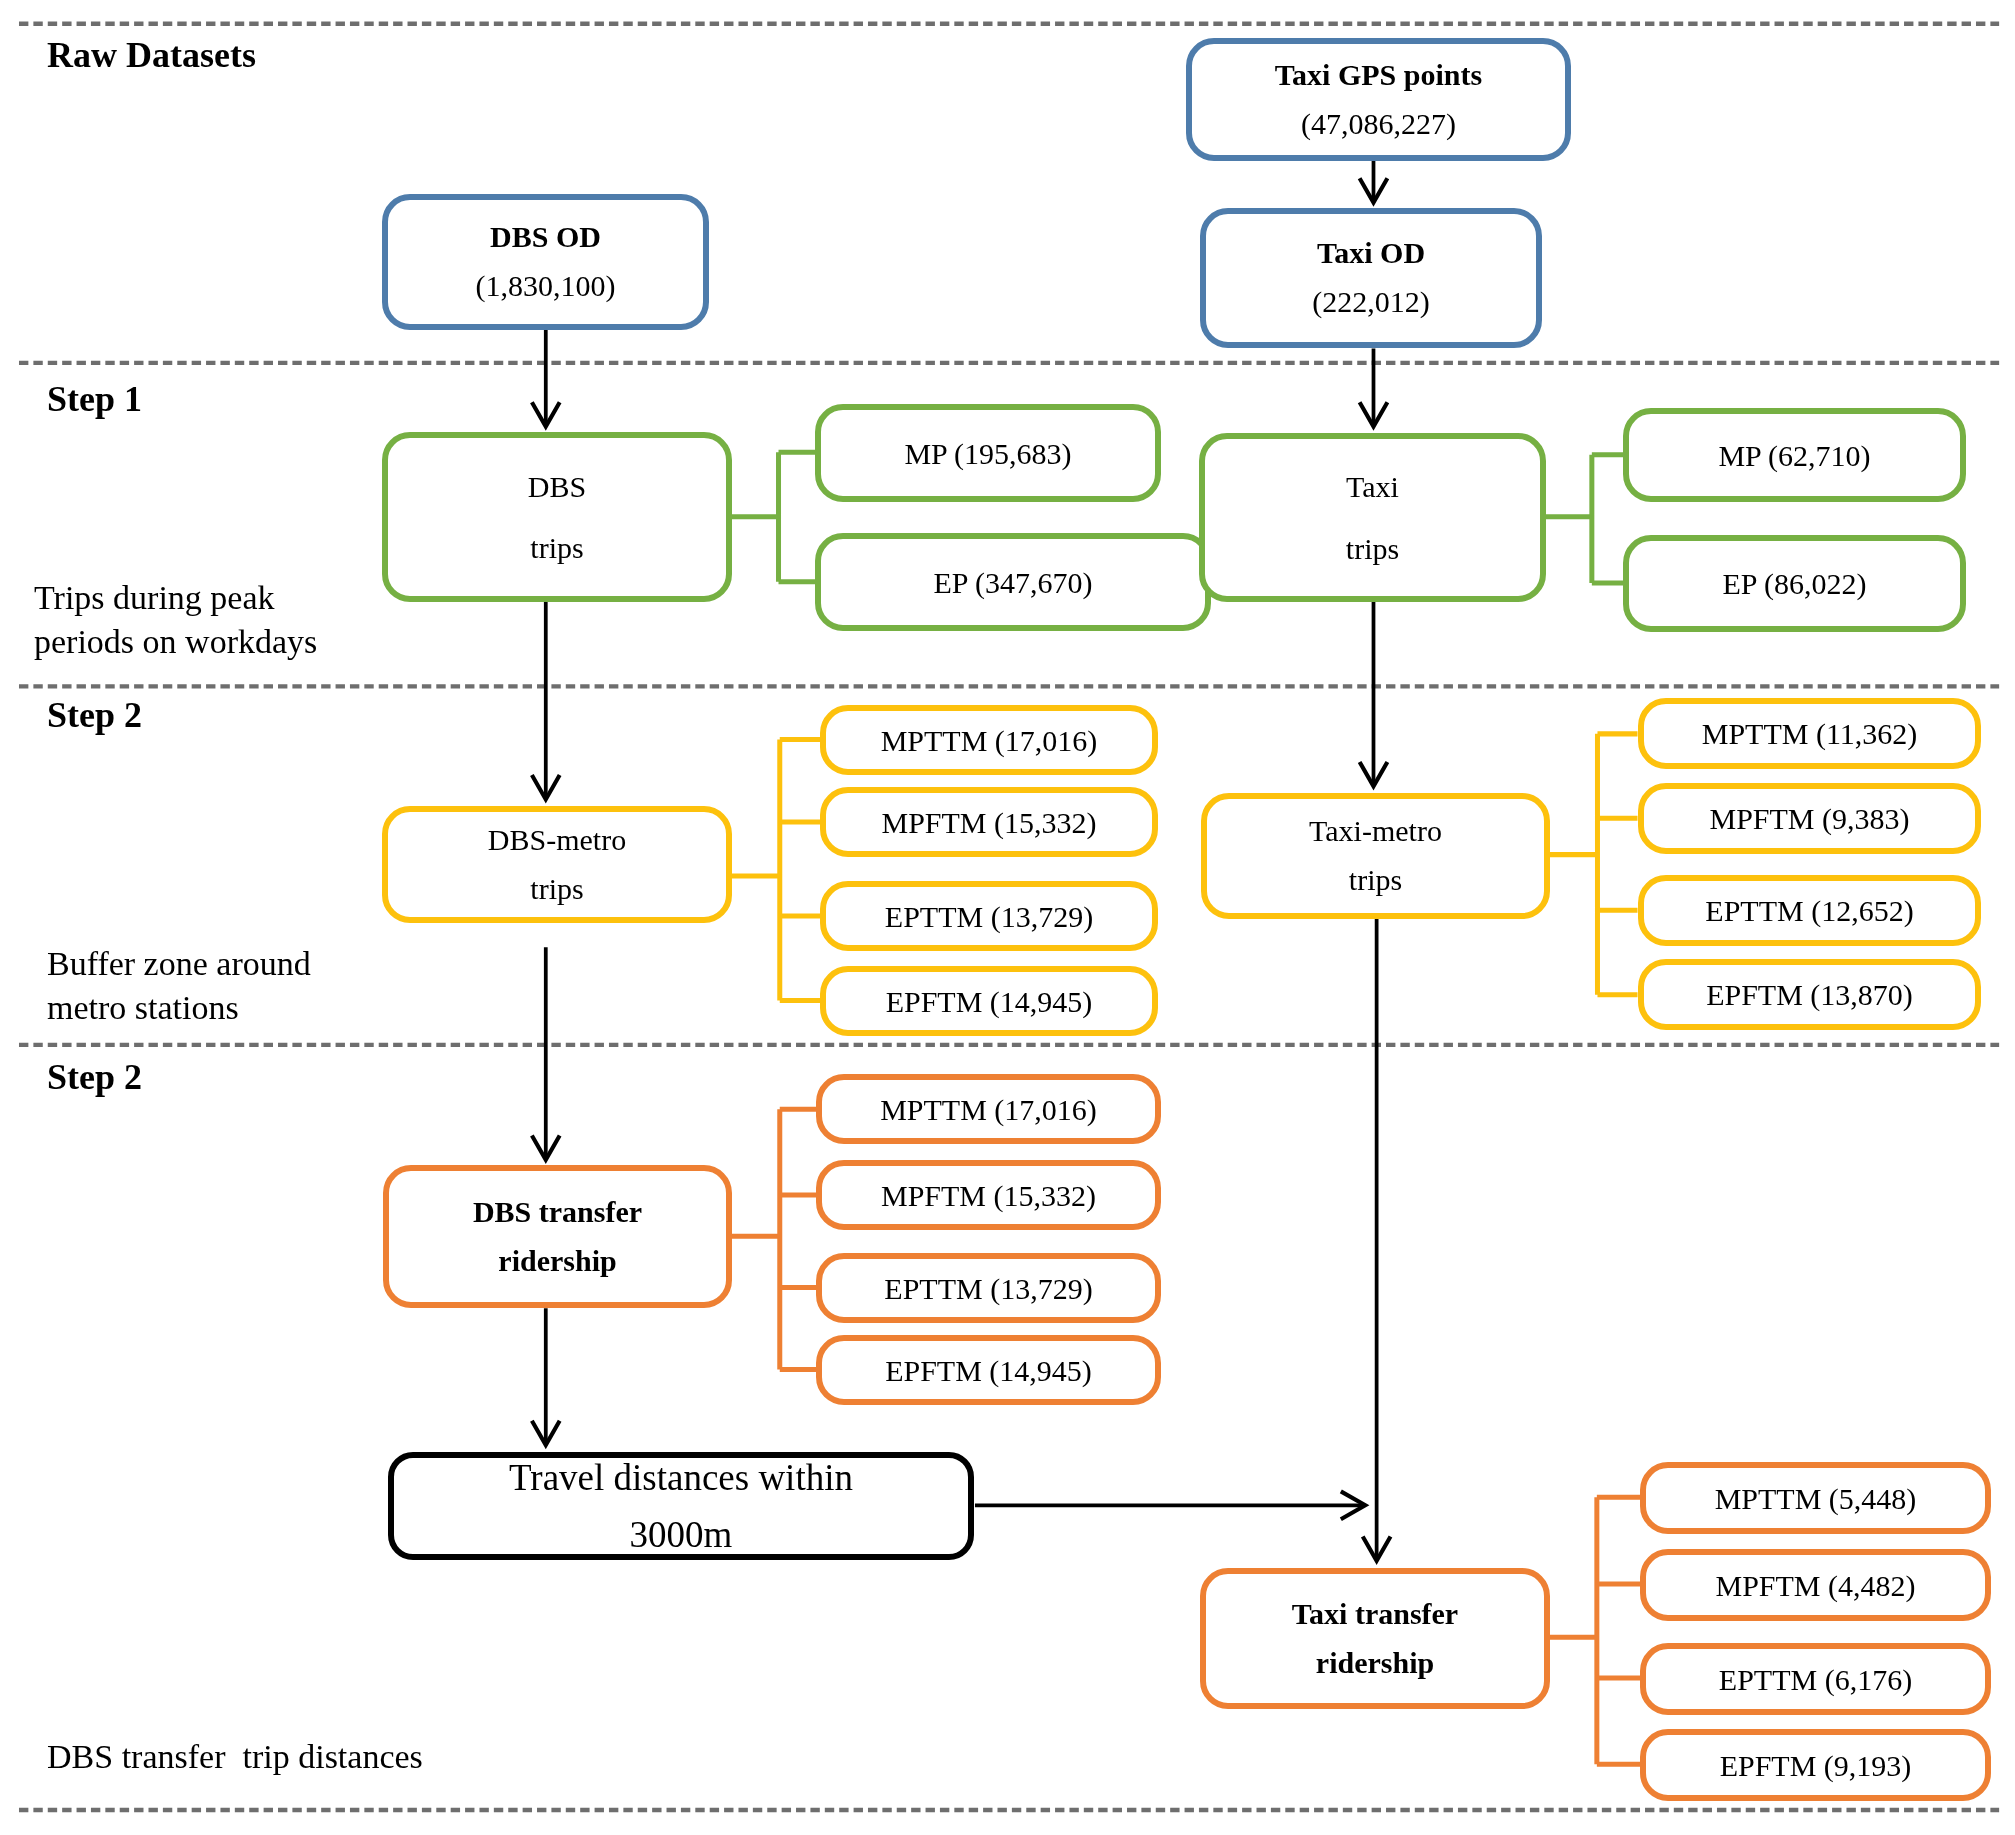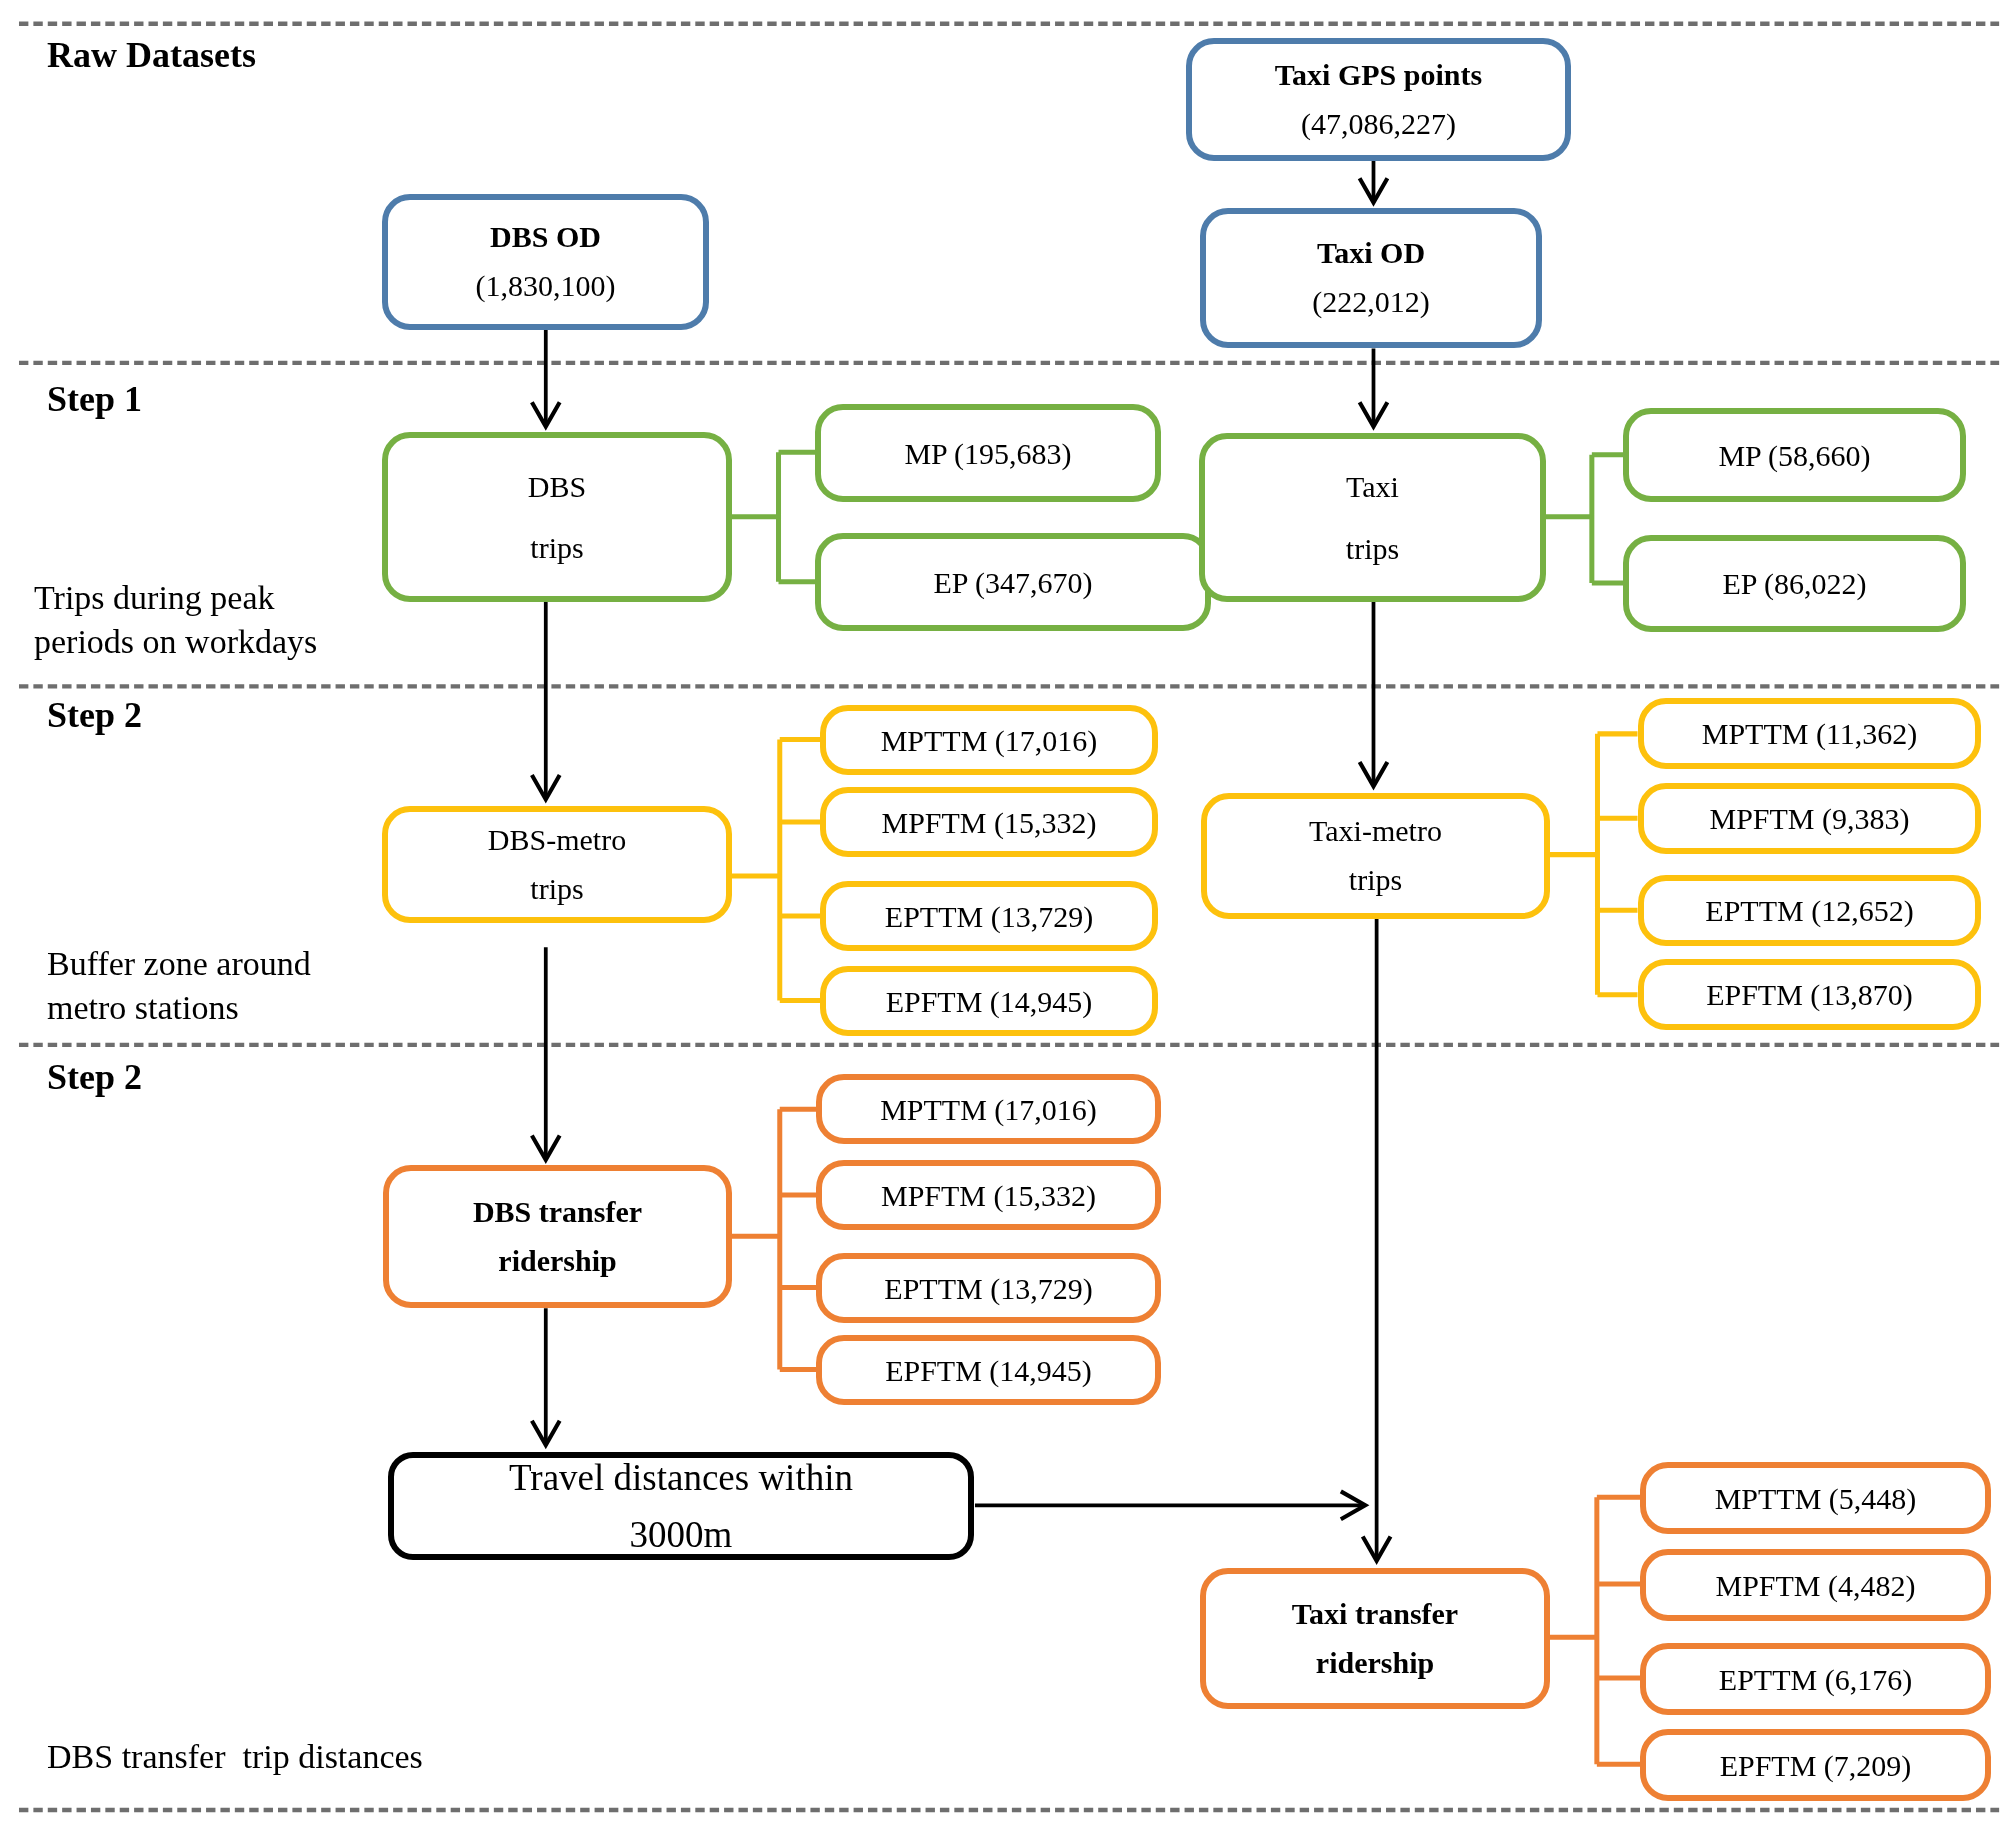--- a/index.html
+++ b/index.html
@@ -135,21 +135,21 @@
     <span>MP (195,683)</span>
   </div>
   <div class="node b-green" style="left:815px;top:533px;width:396px;height:98px;">
     <span>EP (347,670)</span>
   </div>
   <div class="node b-green tall" style="left:1199px;top:433px;width:347px;height:169px;">
     <span>Taxi</span>
     <span>trips</span>
   </div>
   <div class="node b-green" style="left:1623px;top:408px;width:343px;height:94px;">
-    <span>MP (58,660)</span>
+    <span>MP (62,710)</span>
   </div>
   <div class="node b-green" style="left:1623px;top:535px;width:343px;height:97px;">
     <span>EP (86,022)</span>
   </div>
 
   <div class="node b-yellow mid" style="left:382px;top:806px;width:350px;height:117px;">
     <span>DBS-metro</span>
     <span>trips</span>
   </div>
   <div class="node b-yellow" style="left:820px;top:705px;width:338px;height:70px;">
@@ -210,17 +210,17 @@
   <div class="node b-orange" style="left:1640px;top:1462px;width:351px;height:72px;">
     <span>MPTTM (5,448)</span>
   </div>
   <div class="node b-orange" style="left:1640px;top:1549px;width:351px;height:72px;">
     <span>MPFTM (4,482)</span>
   </div>
   <div class="node b-orange" style="left:1640px;top:1643px;width:351px;height:72px;">
     <span>EPTTM (6,176)</span>
   </div>
   <div class="node b-orange" style="left:1640px;top:1729px;width:351px;height:72px;">
-    <span>EPFTM (7,209)</span>
+    <span>EPFTM (9,193)</span>
   </div>
 
 </div>
 
 
 </body></html>

